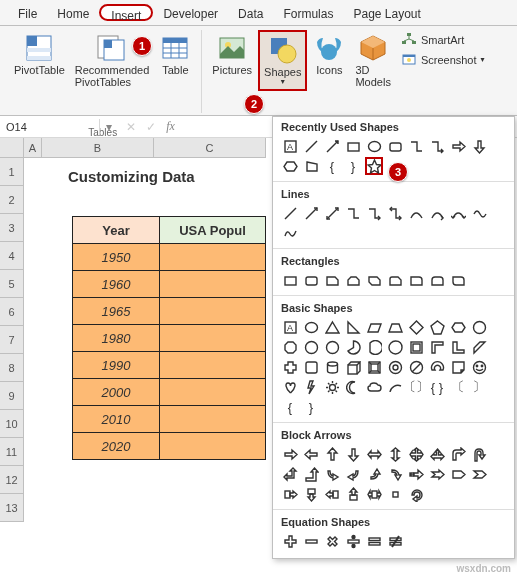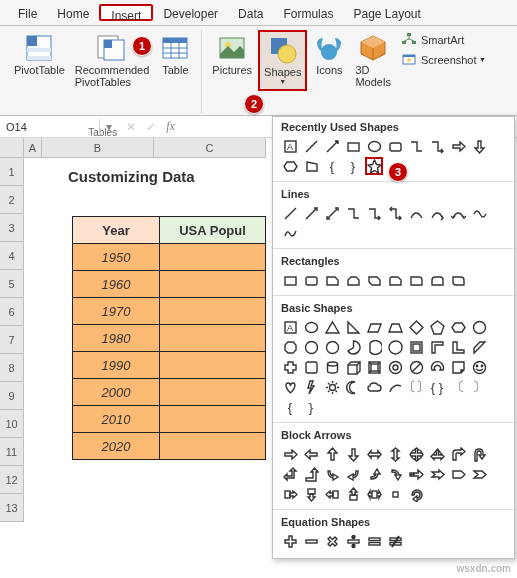--- a/index.html
+++ b/index.html
@@ -1,21 +1,21 @@
 <!DOCTYPE html>
 <html><head>
   <meta charset="utf-8">
   <style>
     * { box-sizing: border-box; margin: 0; padding: 0; font-family: "Segoe UI", Arial, sans-serif; }
     body { width: 517px; height: 578px; background: #fff; overflow: hidden; position: relative; font-size: 12px; color: #333; }
     
     
     .ribbon-tabs { display: flex; gap: 0; padding: 4px 8px 4px 8px; border-bottom: 1px solid #bfbfbf; height: 26px; background: #f5f5f5; }
     .ribbon-tab { padding: 3px 10px; cursor: pointer; }
-    .ribbon-tab.active { border: 2px solid #c00000; background: #fff; border-radius: 2px; }
+    .ribbon-tab.active { border: 2px solid #c00000; background: #fff; border-radius: 10px; }
     
     
     .ribbon-body { display: flex; background: #f5f5f5; border-bottom: 1px solid #bfbfbf; padding: 4px 4px 2px 4px; height: 90px; }
     .group { display: flex; flex-direction: column; align-items: center; border-right: 1px solid #d8d8d8; padding: 0 6px; }
     .group-items { display: flex; gap: 2px; flex: 1; align-items: flex-start; }
     .group-label { font-size: 10px; color: #666; padding-top: 2px; margin-top: 35px; }
     .btn { display: flex; flex-direction: column; align-items: center; padding: 2px 4px; cursor: pointer; font-size: 11px; text-align: left; line-height: 1.1; }
     .btn .icon { width: 32px; height: 32px; display: flex; align-items: center; justify-content: center; }
     .btn.small { flex-direction: row; gap: 4px; padding: 2px 4px; font-size: 11px; }
     .btn.small .icon { width: 16px; height: 16px; }
@@ -234,21 +234,21 @@
       </tr>
       <tr>
             <td>1950</td>
             <td></td>
           </tr>
       <tr>
             <td>1960</td>
             <td></td>
           </tr>
       <tr>
-            <td>1970</td>
+            <td>1965</td>
             <td></td>
           </tr>
       <tr>
             <td>1980</td>
             <td></td>
           </tr>
       <tr>
             <td>1990</td>
             <td></td>
           </tr>

